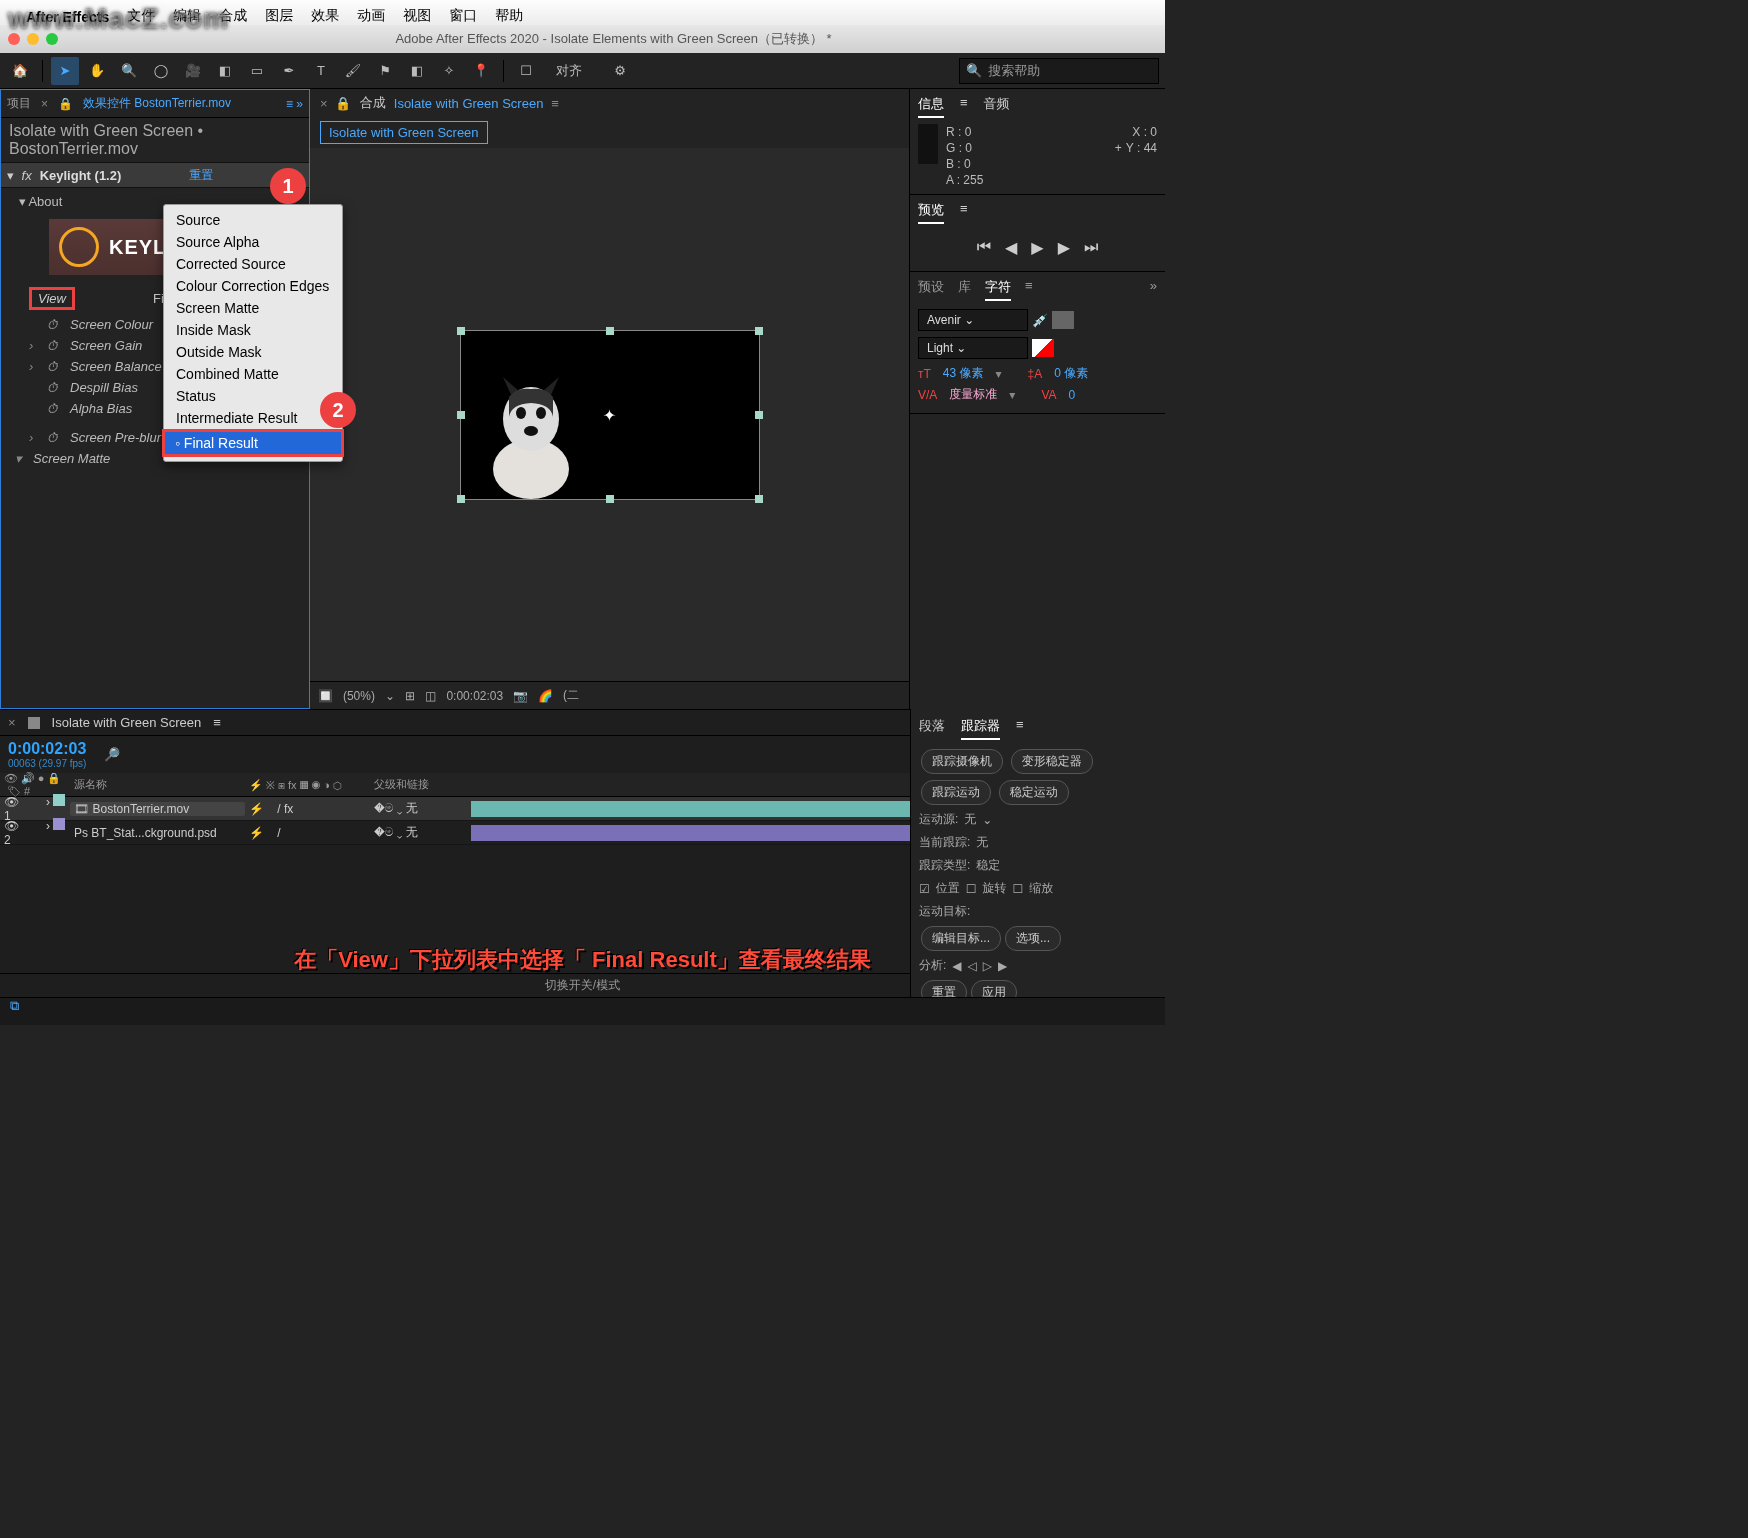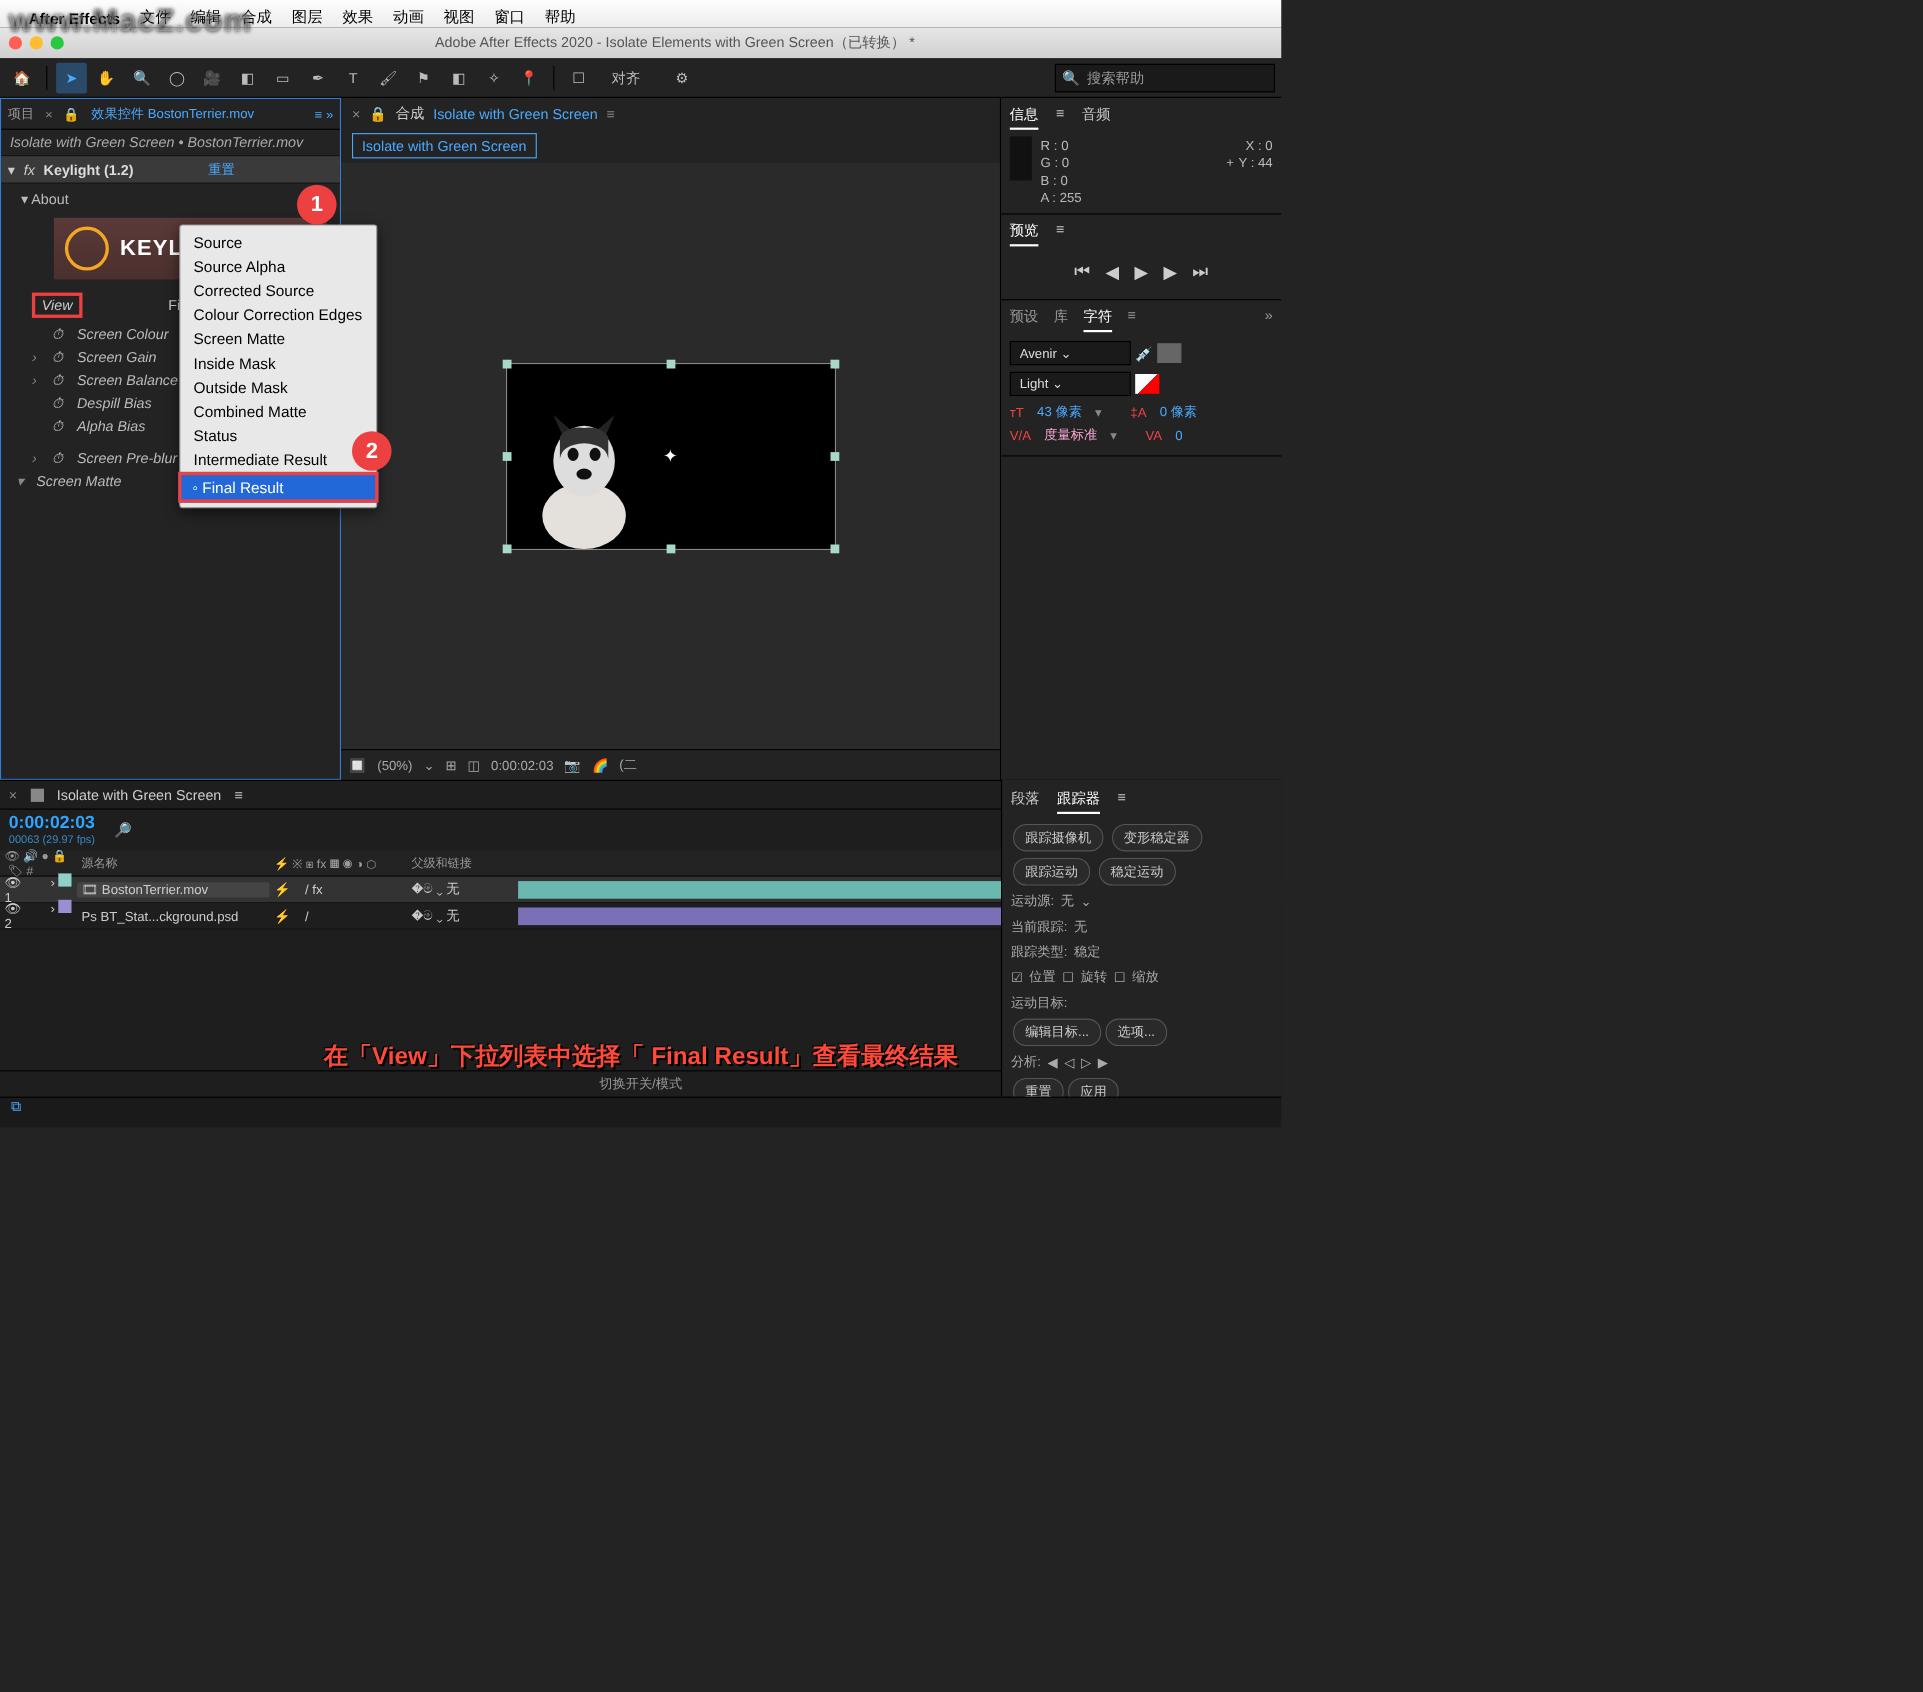--- a/index.html
+++ b/index.html
@@ -21,21 +21,21 @@
 .tsep{width:1px;height:22px;background:#000;margin:0 4px;}
 .snap{margin-left:12px;color:#bbb;font-size:13px;}
 .srch{margin-left:auto;display:flex;align-items:center;background:#1a1a1a;border:1px solid #000;height:26px;width:200px;padding:0 6px;gap:6px;color:#999;}
 
 
 .main{display:flex;height:calc(100% - 89px - 316px);}
 .left{width:310px;border-right:1px solid #000;display:flex;flex-direction:column;border:1px solid #2e7dd6;}
 .ptabs{height:28px;display:flex;align-items:center;padding:0 6px;gap:10px;border-bottom:1px solid #000;font-size:12px;}
 .ptab1{color:#999;}
 .ptab2{color:#4aa9ff;}
-.psub{padding:4px 8px;font-size:13px;color:#aaa;font-style:italic;}
+.psub{padding:4px 8px;font-size:16px;color:#aaa;}
 .fxhead{height:26px;background:#3a3a3a;display:flex;align-items:center;padding:0 6px;gap:8px;border-top:1px solid #111;border-bottom:1px solid #111;}
 .fxname{font-weight:bold;color:#ddd;}
 .reset{color:#4aa9ff;margin-left:60px;font-size:12px;}
 .about{padding:6px 18px;color:#bbb;font-size:13px;}
 .klbanner{margin:4px 12px 8px 48px;height:56px;background:linear-gradient(#5a3a38,#4a302e);display:flex;align-items:center;padding:0 10px;gap:10px;}
 .klcirc{width:40px;height:40px;border:3px solid #f5a623;border-radius:50%;position:relative;}
 .kltxt{color:#fff;font-weight:bold;font-size:20px;letter-spacing:1px;}
 .prop{display:flex;align-items:center;padding:3px 8px 3px 28px;gap:8px;font-size:13px;color:#bbb;font-style:italic;}
 .prop .sw{width:15px;height:15px;display:inline-block;}
 .prop .ch{color:#888;width:10px;}

